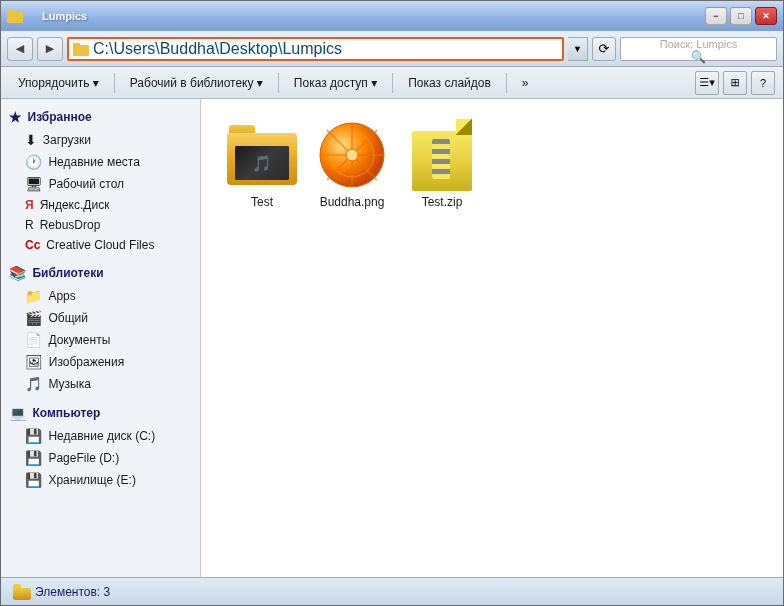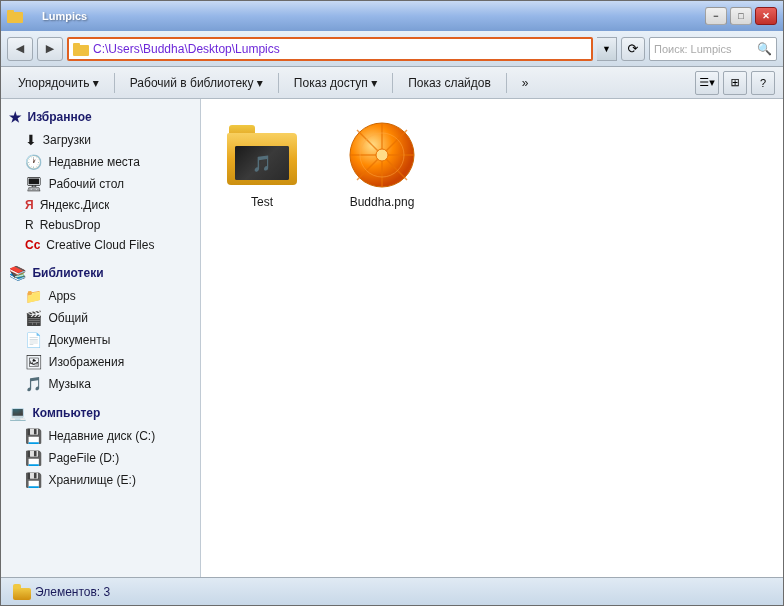--- a/index.html
+++ b/index.html
@@ -103,22 +103,22 @@
     .address-icon {
       width: 16px;
       height: 16px;
       margin-right: 4px;
       flex-shrink: 0;
     }
     .address-input {
       flex: 1;
       border: none;
       outline: none;
-      font-size: 12px;
-      color: #6d28d9;
+      font-size: 16px;
+      color: #0c4a6e;
       background: transparent;
     }
     .address-dropdown {
       width: 20px;
       height: 24px;
       background: linear-gradient(to bottom, #e8eef4, #c8d4dc);
       border: 1px solid #a0aab4;
       border-left: none;
       cursor: pointer;
       display: flex;
@@ -139,21 +139,22 @@
       font-size: 13px;
     }
     .search-field-wrapper {
       display: flex;
       align-items: center;
       height: 24px;
       border: 1px solid #a0aab4;
       border-radius: 2px;
       background: white;
       padding: 0 4px;
-      width: 128px;
+      width: 157px;
+      flex-direction: column;
     }
     .search-placeholder {
       color: #aaa;
       font-size: 11px;
       flex: 1;
     }
     .search-icon-btn {
       color: #666;
       font-size: 12px;
       cursor: pointer;
@@ -265,21 +266,20 @@
 
     
     .content-area {
       flex: 1;
       background: white;
       overflow-y: auto;
       padding: 16px;
       display: flex;
       flex-direction: row;
       align-items: flex-start;
-      gap: 30px;
     }
 
     .file-item {
       display: flex;
       flex-direction: column;
       align-items: center;
       width: 90px;
       cursor: pointer;
       padding: 4px;
       border-radius: 3px;
@@ -596,20 +596,32 @@
             <line x1="60" y1="10" x2="10" y2="60" stroke="#e87000" stroke-width="1.5" opacity="0.7"></line>
 
             <circle cx="35" cy="35" r="6" fill="#ffdd88" stroke="#e87000" stroke-width="1"></circle>
 
             <circle cx="35" cy="35" r="22" fill="none" stroke="#ffaa44" stroke-width="1" opacity="0.5"></circle>
           </svg>
         </div>
         <span class="file-label">Buddha.png</span>
       </div>
 
+      <div class="file-item">
+        <div class="file-icon-area">
+          <div class="zip-icon">
+            <div class="zip-body">
+
+              <div style="position:absolute;top:8px;left:20px;width:18px;height:40px;background:repeating-linear-gradient(to bottom,#888 0px,#888 5px,#f8e860 5px,#f8e860 10px);border-radius:2px;"></div>
+            </div>
+            <div class="zip-fold" style="position:absolute;top:0;right:0;width:16px;height:16px;background:linear-gradient(135deg,#f8e860 50%,#9a8a00 50%);"></div>
+          </div>
+        </div>
+        <span class="file-label">Test.zip</span>
+      </div>
 
     </div>
 
   </div>
 
   <div class="status-bar">
     <div class="status-folder-icon">
       <div class="status-folder-tab"></div>
       <div class="status-folder-body"></div>
     </div>

